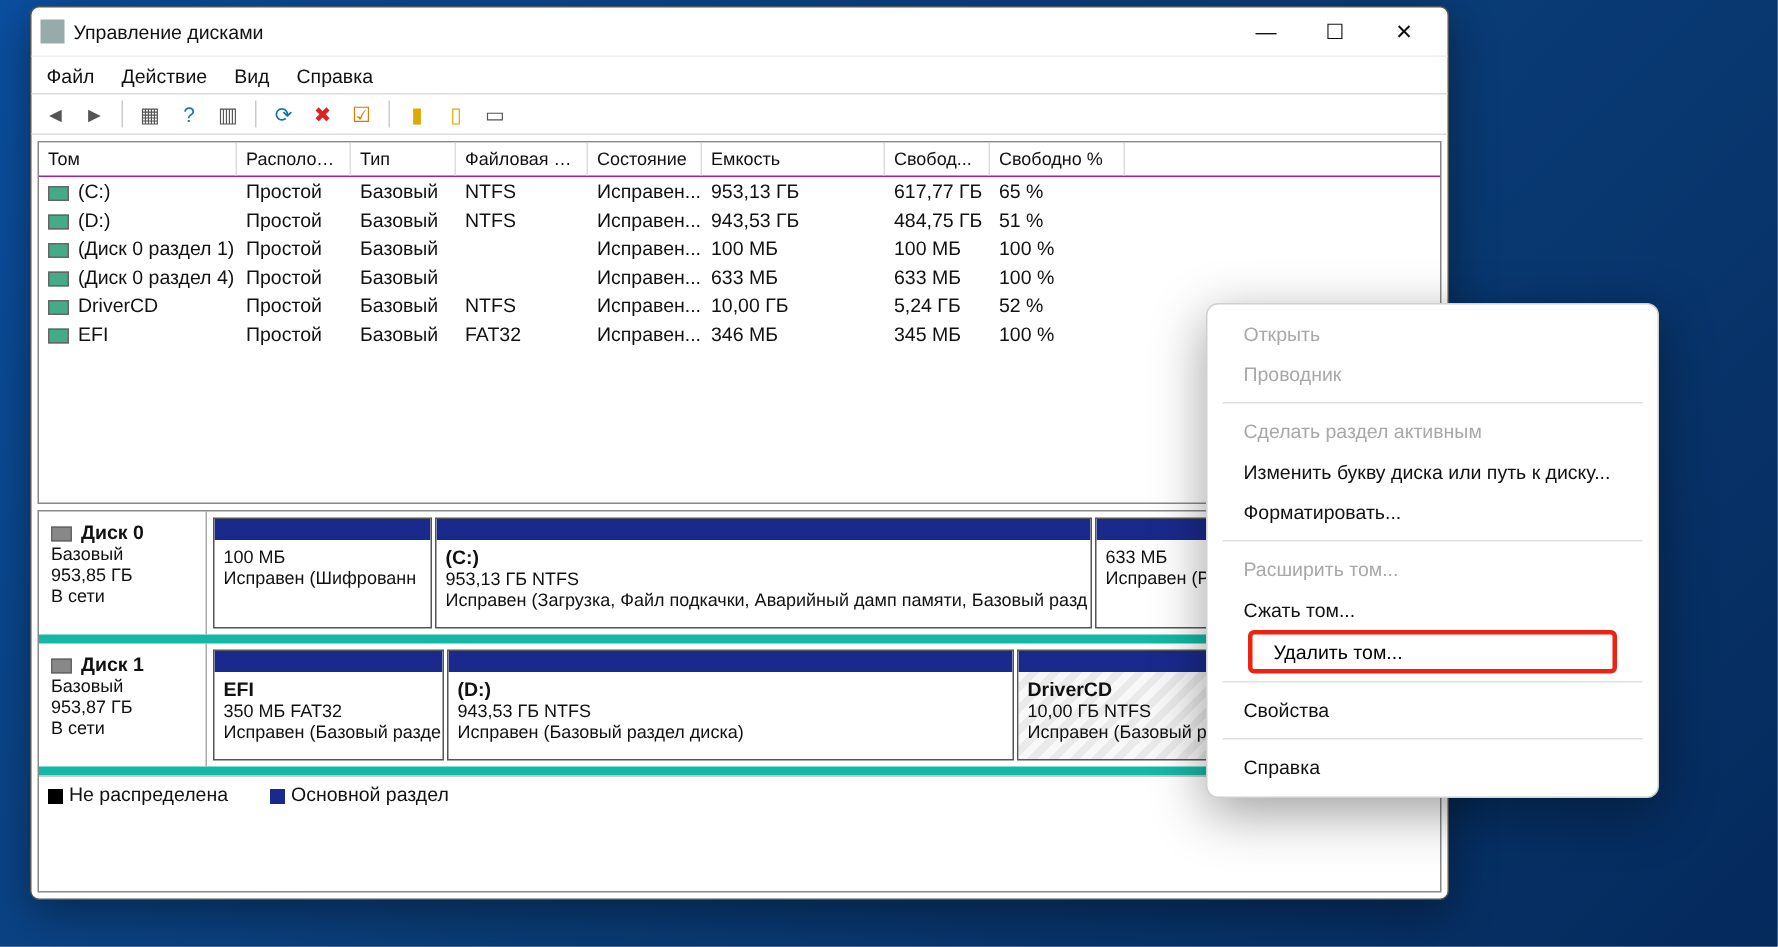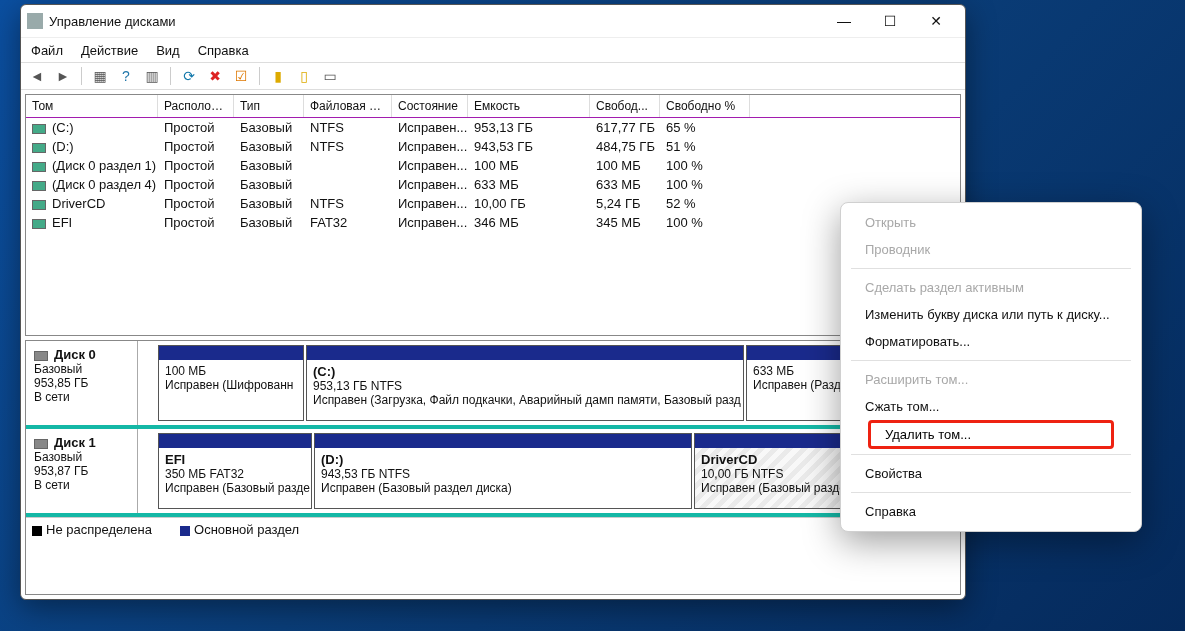--- a/index.html
+++ b/index.html
@@ -29,35 +29,35 @@
 .vol-table { border:1px solid #888; background:#fff; height:242px; overflow:hidden; }
 .vt-head { display:flex; background:#fff; border-bottom:1px solid #a21caf; }
 .vt-head div { padding:4px 6px; border-right:1px solid #ddd; font-size:12px; color:#111; white-space:nowrap; overflow:hidden; text-overflow:ellipsis; }
 .vt-row { display:flex; padding:1px 0; }
 .vt-row div { padding:1px 6px; font-size:13px; color:#111; white-space:nowrap; overflow:hidden; }
 .vol-ico { display:inline-block; width:14px; height:10px; background:#4a8; border:1px solid #666; vertical-align:middle; margin-right:6px; }
 
 .c-tom{width:132px}.c-loc{width:76px}.c-typ{width:70px}.c-fs{width:88px}.c-st{width:76px}.c-cap{width:122px}.c-free{width:70px}.c-freep{width:90px}
 
 .disks { border:1px solid #888; background:#fff; flex:1; display:flex; flex-direction:column; }
-.disk-block { display:flex; border-bottom:4px solid #14b8a6; height:88px;gap:16px; }
+.disk-block { display:flex; border-bottom:6px solid #14b8a6; height:88px; }
 .disk-label { width:112px; border-right:1px solid #aaa; padding:6px 8px; font-size:12px; color:#111; }
 .disk-label .dn { font-weight:bold; }
 .disk-parts { flex:1; display:flex; padding:4px; gap:2px; }
 .part { border:1px solid #555; display:flex; flex-direction:column; overflow:hidden; }
 .part-bar { height:14px; background:#1a2a8c; }
 .part-body { padding:4px 6px; font-size:12px; color:#111; flex:1; overflow:hidden; white-space:nowrap; }
 .part-body b { font-weight:bold; }
 .hatch .part-body { background: repeating-linear-gradient(135deg, #f8f8f8 0 5px, #eaeaea 5px 10px); }
 
 .legend { display:flex; gap:28px; padding:4px 6px; border-top:1px solid #ccc; font-size:12px; color:#111; }
 .lg-sw { display:inline-block; width:10px; height:10px; margin-right:4px; vertical-align:middle; }
 
 .context-menu {
-  position:absolute; left:840px; top:202px; width:302px;
+  position:absolute; left:804px; top:202px; width:302px;
   background:#fff; border:1px solid #d0d0d0; border-radius:8px; box-shadow:0 10px 36px rgba(0,0,0,.38); padding:6px 0;
 }
 .cm-item { padding:6px 24px; font-size:13px; color:#111; }
 .cm-item.disabled { color:#a8a8a8; }
 .cm-sep { height:1px; background:#e0e0e0; margin:5px 10px; }
 .cm-highlight { border:3px solid #e21; border-radius:4px; margin:0 27px; padding:4px 14px; }
 </style>
 </head>
 <body>
 

